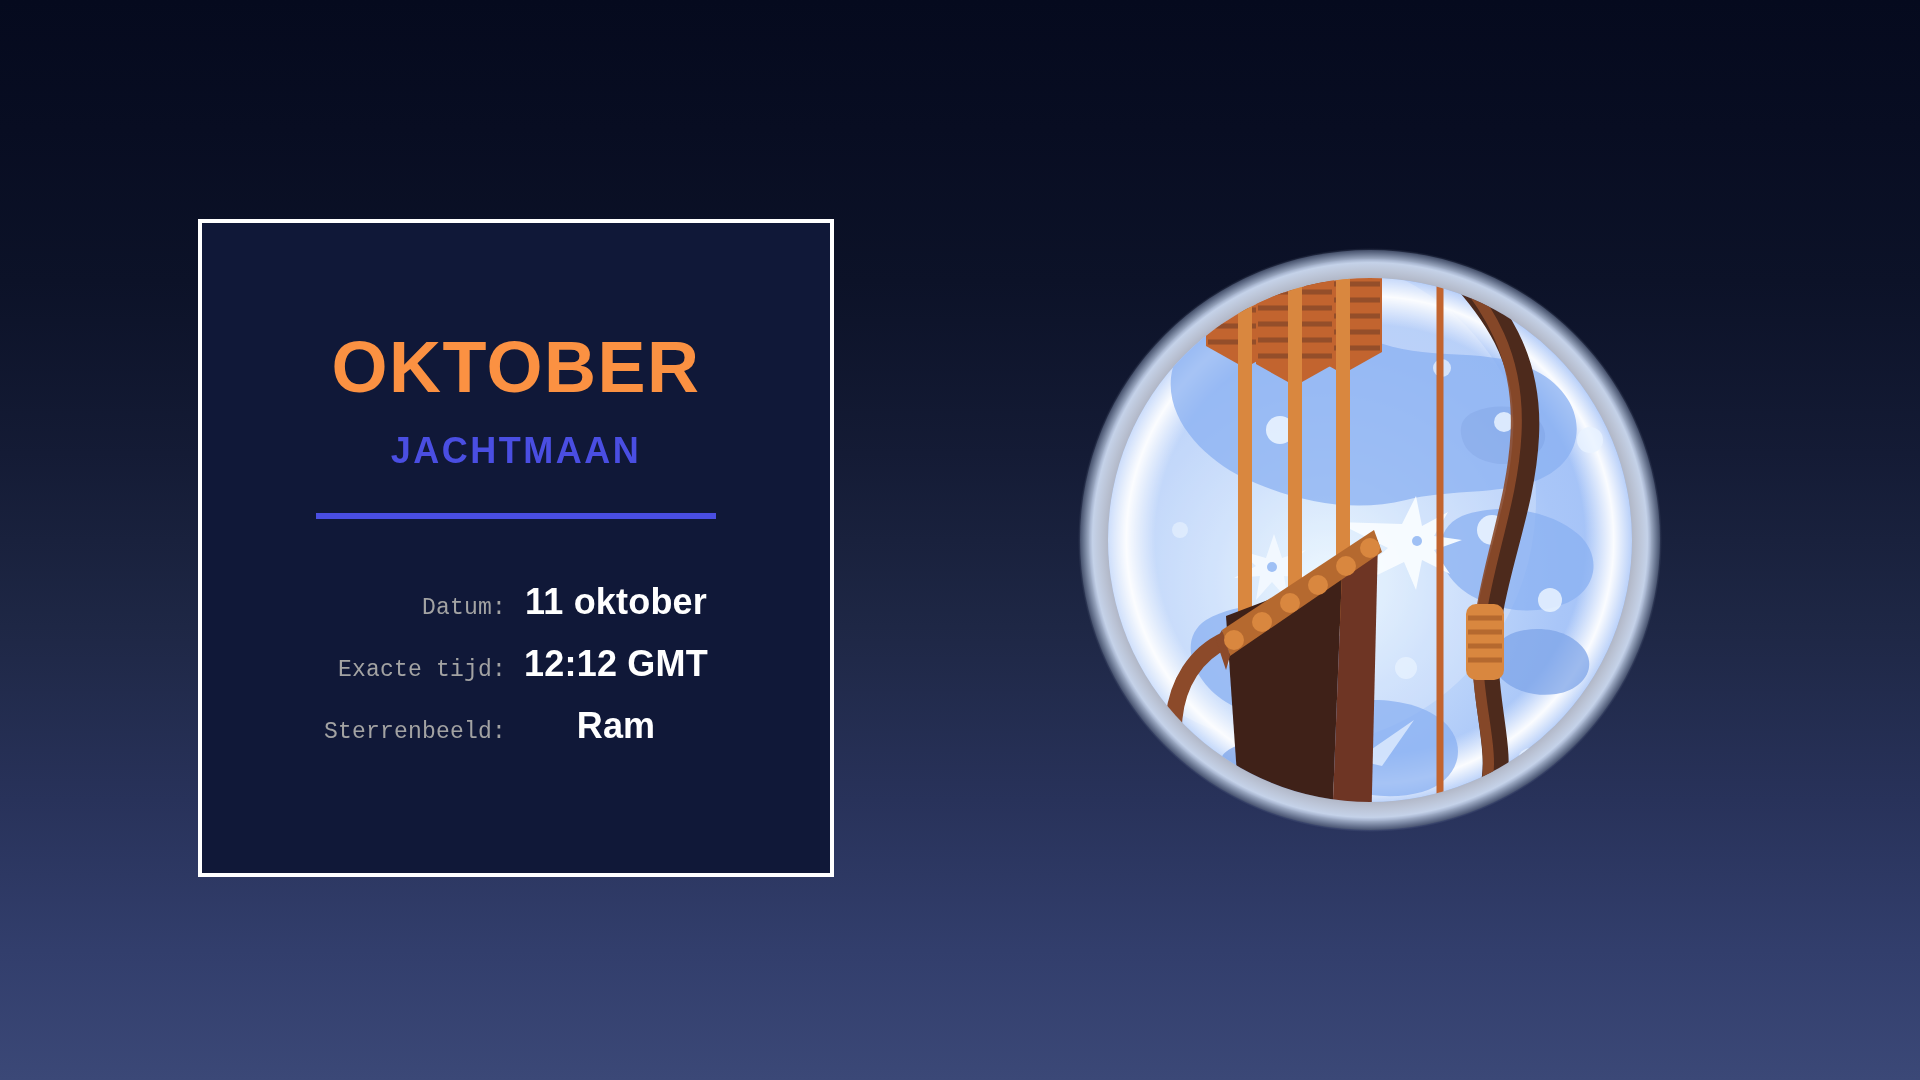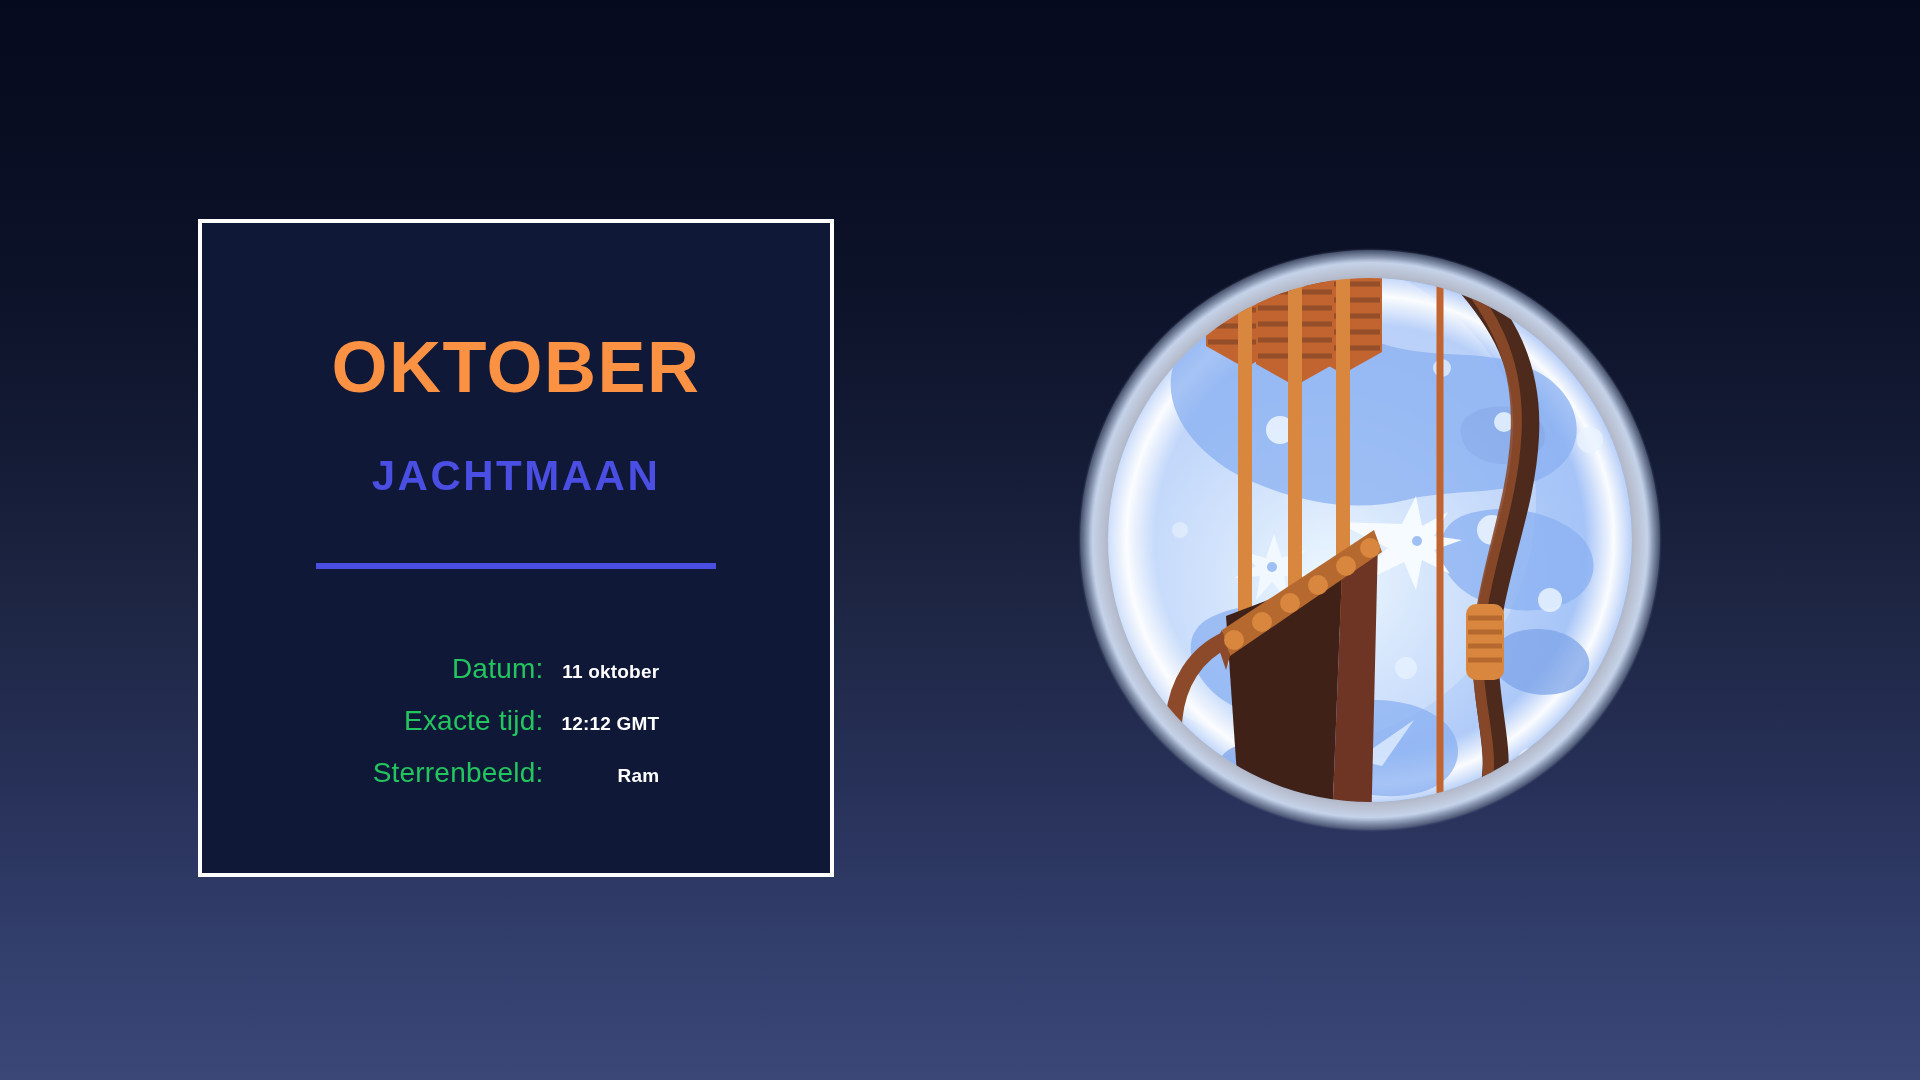--- a/index.html
+++ b/index.html
@@ -45,37 +45,36 @@
 
   #card-inner {
     position: absolute;
     left: 0;
     right: 0;
     top: 0;
     bottom: 0;
     display: flex;
     flex-direction: column;
     align-items: center;
-    gap: 22px;
   }
 
   #month-title {
     margin-top: 108px;
     font-size: 72px;
     font-weight: 700;
     letter-spacing: 1.5px;
     color: #fb9142;
     line-height: 1;
     text-align: center;
     white-space: nowrap;
   }
 
   #moon-name {
     margin-top: 30px;
-    font-size: 42px;
+    font-size: 36px;
     font-weight: 700;
     letter-spacing: 2.5px;
     color: #4a4ee2;
     line-height: 1;
     text-align: center;
     white-space: nowrap;
   }
 
   #divider {
     margin-top: 44px;
@@ -87,33 +86,34 @@
   #details {
     margin-top: 62px;
     display: grid;
     grid-template-columns: auto auto;
     column-gap: 18px;
     row-gap: 20px;
     align-items: baseline;
   }
 
   .detail-label {
-    font-size: 28px;
+    font-size: 23px;
     font-weight: 300;
-    color: #22c55e;
+    color: #a3a3a3;
     text-align: right;
     white-space: nowrap;
     letter-spacing: 0.2px;
+    font-family: Liberation Mono, monospace;
   }
 
   .detail-value {
-    font-size: 19px;
+    font-size: 36px;
     font-weight: 700;
     color: #ffffff;
-    text-align: right;
+    text-align: center;
     white-space: nowrap;
     letter-spacing: 0.2px;
   }
 
   
   #moon-illustration {
     position: absolute;
     left: 1030px;
     top: 200px;
     width: 680px;

